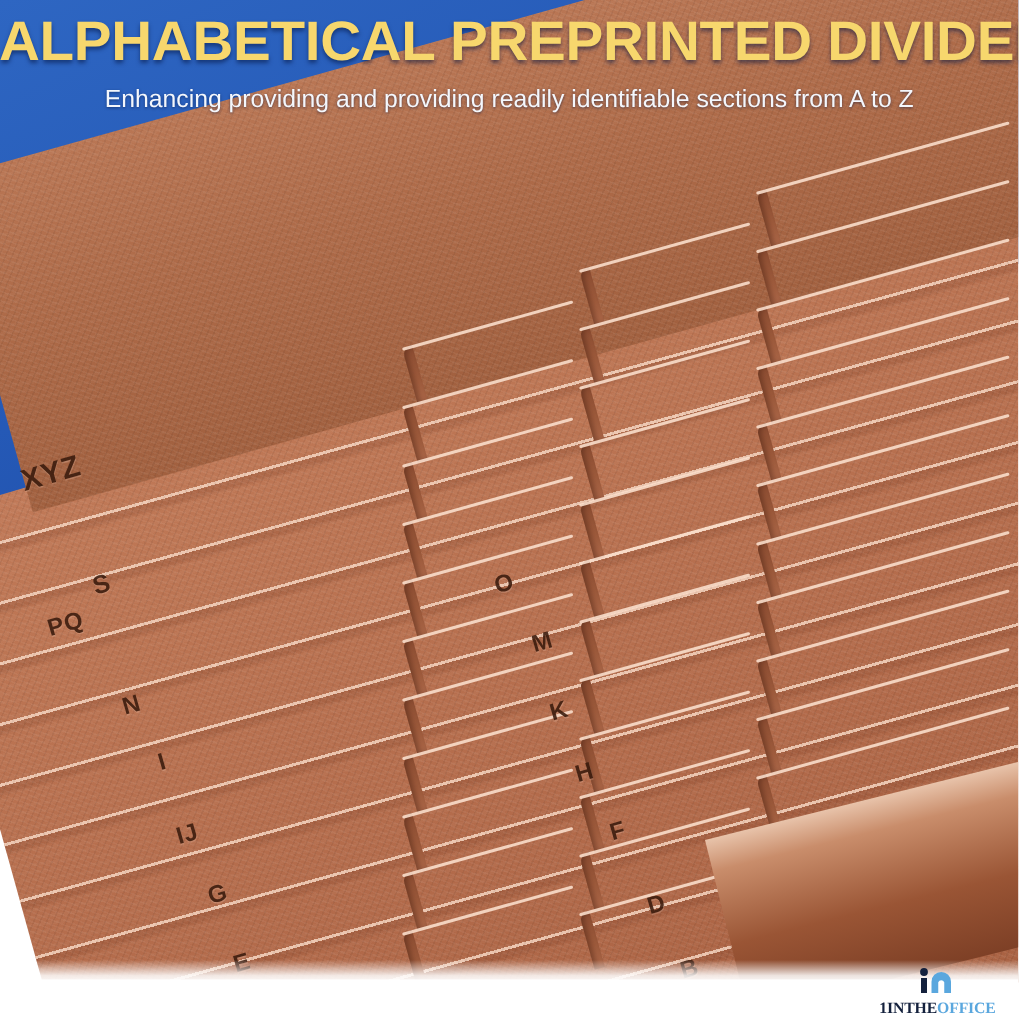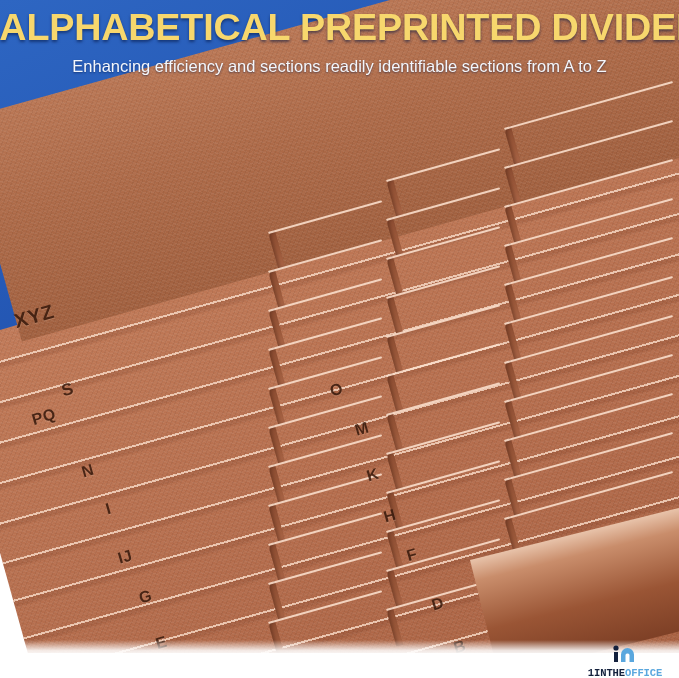--- a/index.html
+++ b/index.html
@@ -203,21 +203,21 @@
     z-index: 41;
     text-align: center;
   }
   .logo-mark {
     height: 17px;
     line-height: 17px;
   }
   .logo-mark svg { display:block; margin: 0 auto; }
 
   .logo-word {
-    font-family: Liberation Mono, monospace;
+    font-family: Liberation Serif, serif;
     font-weight: 700;
     font-size: 10.5px;
     line-height: 12px;
     letter-spacing: -0.1px;
     white-space: nowrap;
     margin-top: 5px;
   }
   .logo-dark { color: #14213D; }
   .logo-blue { color: #5AA7DE; }
 
@@ -339,21 +339,21 @@
         <span class="tab-letter" style="left: 432px; top: 595px; font-size: 16px; transform: rotate(-16deg);">D</span>
         <span class="tab-letter" style="left: 454px; top: 638px; font-size: 16px; transform: rotate(-16deg);">B</span>
       </div>
   </div>
 
   <div class="header-banner"></div>
   <div class="header-vignette"></div>
 
   <div class="title-block">
     <div class="main-title">ALPHABETICAL PREPRINTED DIVIDER</div>
-    <div class="sub-title">Enhancing efficiency and sections readily identifiable sections from A to Z</div>
+    <div class="sub-title">Enhancing providing and providing readily identifiable sections from A to Z</div>
   </div>
 
   <div class="soft-white-fade"></div>
   <div class="bottom-bar"></div>
 
   <div class="logo">
     <div class="logo-mark">
       <svg width="30" height="17" viewBox="0 0 30 17">
 
         <circle cx="6" cy="3" r="2.6" fill="#14213D"></circle>

